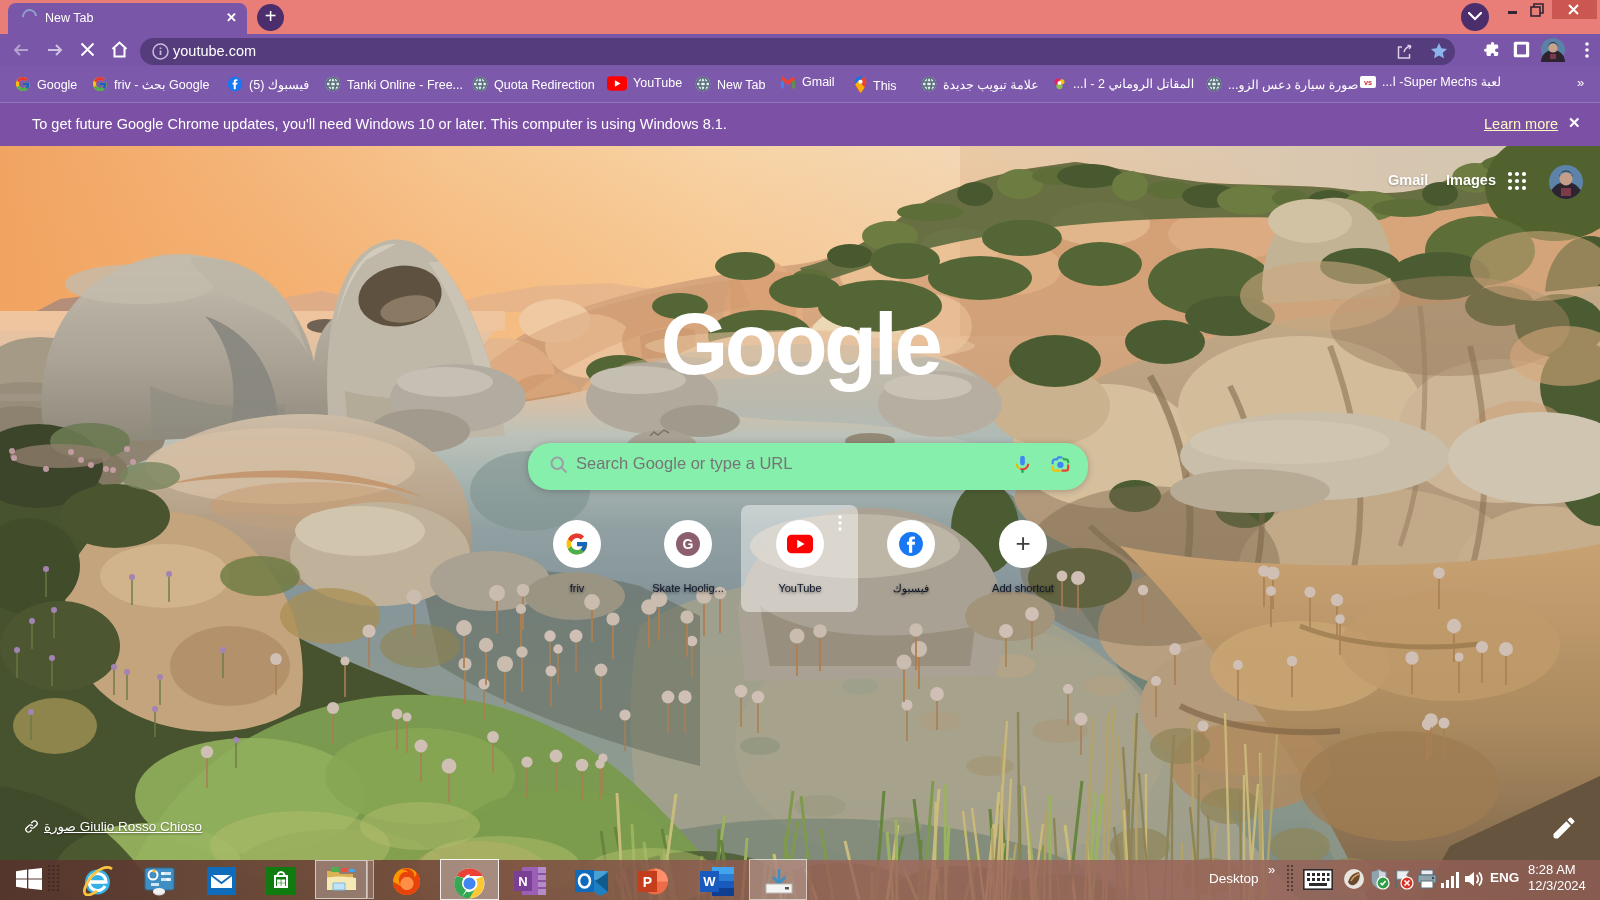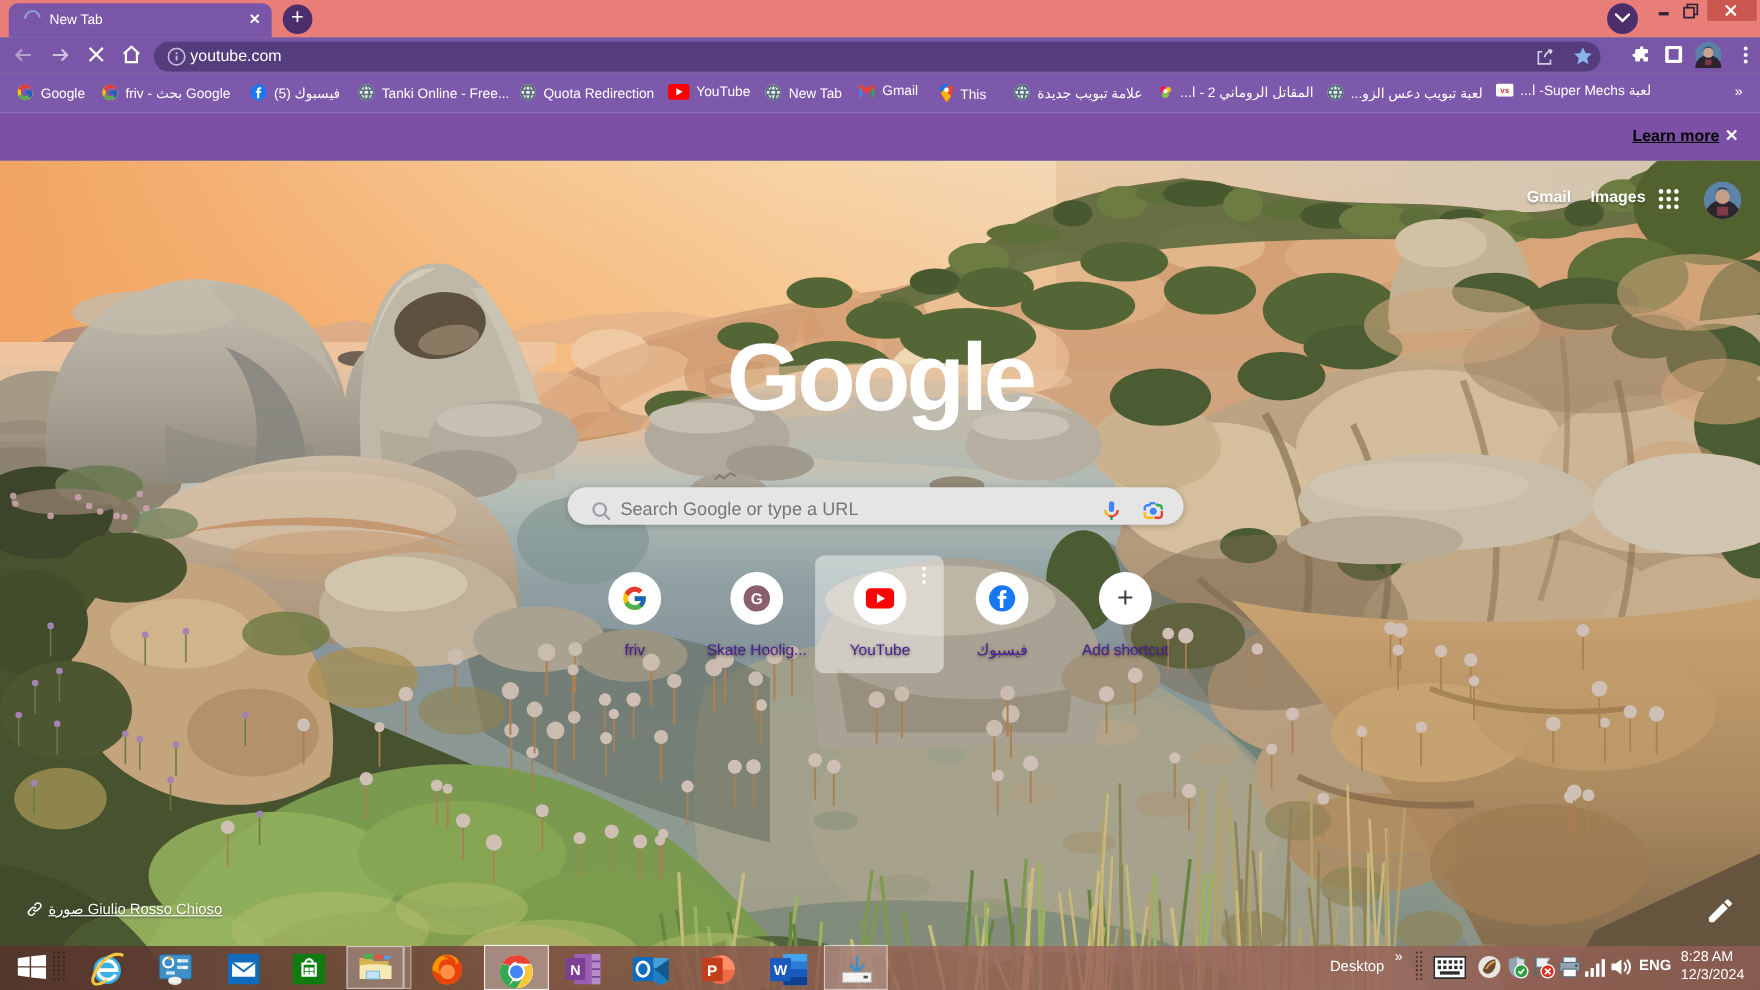--- a/index.html
+++ b/index.html
@@ -33,34 +33,34 @@
   
   #bookmarks { position:absolute; left:0; top:66px; width:1600px; height:36px; background:#7d59ac;
       color:#fff; font-size:12.5px; }
   .bm { position:absolute; top:10px; height:16px; white-space:nowrap; }
   .bm span.txt { position:relative; top:-3px; margin-left:6px; }
 
   
   #notif { position:absolute; left:0; top:102px; width:1600px; height:44px; background:#7b50a5;
       border-top:1px solid #9277bc; color:#fff; font-size:14.5px; }
   #notif .msg { position:absolute; left:32px; top:13px; }
-  #notif .learn { position:absolute; left:1484px; top:13px; color:#000000; text-decoration:underline;font-weight:bold; }
+  #notif .learn { position:absolute; left:1484px; top:13px; color:#fef9c3; text-decoration:underline; }
   #notif .nx { position:absolute; left:1568px; top:11px; color:#fff; font-size:15px; font-weight:bold; }
 
   
   #content { position:absolute; left:0; top:146px; width:1600px; height:754px; overflow:hidden; }
   #glogo { position:absolute; left:0; top:148px; width:1600px; text-align:center; color:#fff;
       font-size:87px; letter-spacing:-3.5px; font-weight:bold; }
-  #searchbar { position:absolute; left:516px; top:297px; width:560px; height:34px; background:#e5e5e5;
+  #searchbar { position:absolute; left:528px; top:297px; width:560px; height:47px; background:#86efac;
       border-radius:22px; box-shadow:0 1px 6px rgba(32,33,36,.28); }
   #searchbar .ph { position:absolute; left:48px; top:11px; color:#757575; font-size:16.5px; }
   .tile { position:absolute; top:374px; width:112px; text-align:center; }
   .tile .circ { width:48px; height:48px; border-radius:50%; background:#fff; margin:0 auto;
       position:relative; }
-  .tile .lbl { margin-top:14px; color:#4c1d95; font-size:14px; text-shadow:0 1px 3px rgba(0,0,0,.6); }
+  .tile .lbl { margin-top:14px; color:#0f172a; font-size:11px; text-shadow:0 1px 3px rgba(0,0,0,.6); }
   #ythover { position:absolute; left:741px; top:359px; width:117px; height:107px;
       background:rgba(255,255,255,.45); border-radius:8px; }
   #attrib { position:absolute; left:24px; top:672px; color:#fff; font-size:13.5px;
       text-shadow:0 1px 2px rgba(0,0,0,.45); }
   #attrib u { text-decoration:underline; }
   #editbtn { position:absolute; left:1550px; top:668px; width:28px; height:28px; border-radius:50%; }
 
   
   #taskbar { position:absolute; left:0; top:855px; width:1600px; height:45px; }
   #taskbar .shade { position:absolute; left:0; top:5px; width:1600px; height:40px;
@@ -194,29 +194,30 @@
       </svg><span class="txt">علامة تبويب جديدة</span></div>
   <div class="bm" style="left:1052px"><svg width="15" height="15" viewBox="0 0 24 24">
         <circle cx="9" cy="9" r="5" fill="#e91e63"></circle>
         <circle cx="16" cy="9" r="4" fill="#ffc107"></circle>
         <circle cx="12" cy="16" r="5" fill="#8bc34a"></circle>
         <circle cx="12" cy="11" r="3" fill="#fff"></circle>
       </svg><span class="txt" dir="rtl">المقاتل الروماني 2 - ا...</span></div>
   <div class="bm" style="left:1206px"><svg width="16" height="16" viewBox="0 0 24 24">
         <circle cx="12" cy="12" r="11" fill="#eceff1"></circle>
         <path d="M12 1a11 11 0 0 0 0 22 11 11 0 0 0 0-22zm7 7h-3.2a15 15 0 0 0-1.5-4.2A9 9 0 0 1 19 8zM12 3c.9 1.2 1.7 3 2.1 5H9.9C10.3 6 11.1 4.2 12 3zM3.3 14a9.2 9.2 0 0 1 0-4h3.5a18 18 0 0 0 0 4zm1.7 2h3.2c.4 1.6.9 3 1.5 4.2A9 9 0 0 1 5 16zm3.2-8H5a9 9 0 0 1 4.7-4.2A15 15 0 0 0 8.2 8zM12 21c-.9-1.2-1.7-3-2.1-5h4.2c-.4 2-1.2 3.8-2.1 5zm2.5-7h-5a16 16 0 0 1 0-4h5a16 16 0 0 1 0 4zm.8 6.2c.6-1.2 1.1-2.6 1.5-4.2H20a9 9 0 0 1-4.7 4.2zm1.9-6.2a18 18 0 0 0 0-4h3.5a9.2 9.2 0 0 1 0 4z" fill="#546e7a"></path>
-      </svg><span class="txt" dir="rtl">لعبة تبويب دعس الزو...</span></div>
+      </svg><span class="txt" dir="rtl">صورة سيارة دعس الزو...</span></div>
   <div class="bm" style="left:1360px"><svg width="16" height="12" viewBox="0 0 24 18">
         <rect x="0" y="0" width="24" height="18" rx="3" fill="#fff"></rect>
         <text x="12" y="13" font-size="11" font-weight="bold" fill="#d32f2f" text-anchor="middle" font-family="Liberation Sans">vs</text>
       </svg><span class="txt" dir="rtl" style="top:-2px">لعبة Super Mechs- ا...</span></div>
   <div class="bm" style="left:1577px"><span style="font-size:13px;position:relative;top:-1px">»</span></div>
 </div>
 
 <div id="notif">
+  <div class="msg">To get future Google Chrome updates, you'll need Windows 10 or later. This computer is using Windows 8.1.</div>
   <div class="learn">Learn more</div>
   <div class="nx">✕</div>
 </div>
 
 <div id="content">
   <svg id="scene" width="1600" height="754" viewBox="0 0 1600 754">
       <defs>
 <linearGradient id="sky" x1="0" y1="0" x2="1" y2="0">
  <stop offset="0" stop-color="#f0a463"></stop>
           <stop offset="0.12" stop-color="#f4b478"></stop>

